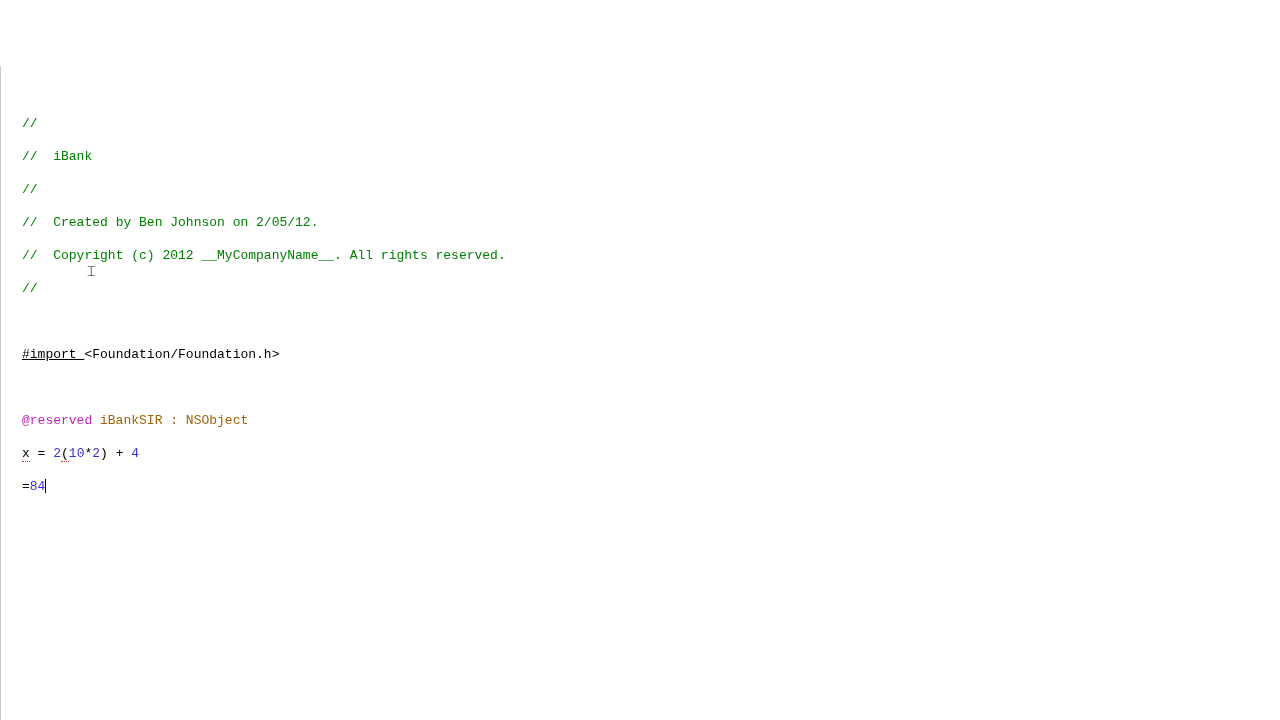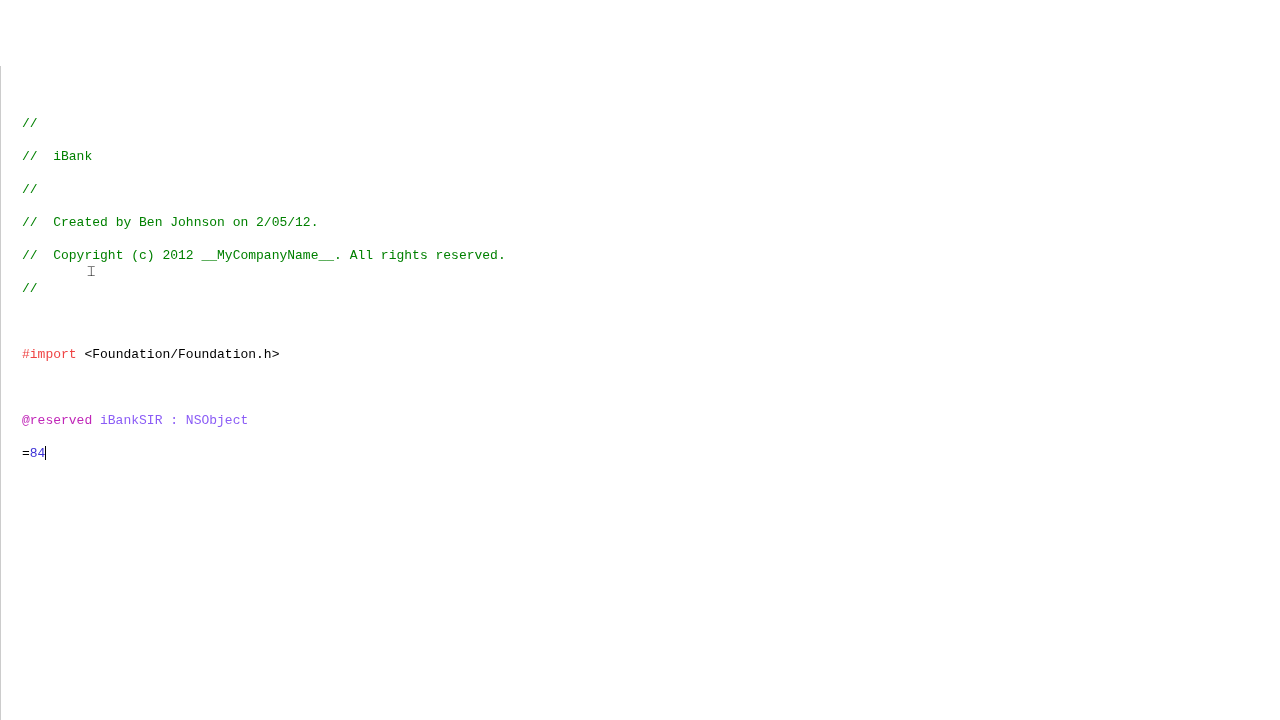--- a/index.html
+++ b/index.html
@@ -18,30 +18,31 @@
     }
     .editor {
       padding-left: 21px;
       padding-top: 0;
       position: relative;
     }
     .comment {
       color: #008000;
     }
     .preprocessor {
-      color: #ef4444;
+      color: #000000;
+      text-decoration: underline;
     }
     .import-path {
       color: #000000;
     }
     .keyword {
       color: #c026b8;
     }
     .classname {
-      color: #8b5cf6;
+      color: #a16207;
     }
     .number {
       color: #3c31d6;
     }
     .plain {
       color: #000000;
     }
     .line {
       display: block;
       height: 16.5px;
@@ -87,20 +88,21 @@
 <span class="line"><span class="comment">//</span></span>
 <span class="line"><span class="comment"><span>//  </span><span>iBank</span></span></span>
 <span class="line"><span class="comment">//</span></span>
 <span class="line"><span class="comment"><span>//  </span><span>Created by Ben Johnson on 2/05/12.</span></span></span>
 <span class="line"><span class="comment"><span>//  </span><span>Copyright (c) 2012 __MyCompanyName__. All rights reserved.</span></span></span>
 <span class="line"><span class="comment">//</span></span>
 <span class="blank-line"></span>
 <span class="line"><span class="preprocessor">#import </span><span class="import-path">&lt;Foundation/Foundation.h&gt;</span></span>
 <span class="blank-line"></span>
 <span class="line"><span class="keyword">@reserved</span><span class="classname"> iBankSIR : NSObject</span></span>
+<span class="line"><span class="plain error-underline">x</span><span class="plain"> = </span><span class="number">2</span><span class="plain error-underline">(</span><span class="number">10</span><span class="plain">*</span><span class="number">2</span><span class="plain">)</span><span class="plain"> + </span><span class="number">4</span></span>
 <span class="line"><span class="plain">=</span><span class="number">84</span><span class="cursor"></span></span>
 <span class="blank-line"></span>
 <span class="blank-line"></span>
   </div>
   <span class="text-cursor-mark" style="left:86px; top:198px;">⌶</span>
 </div>
 
 
 
 

